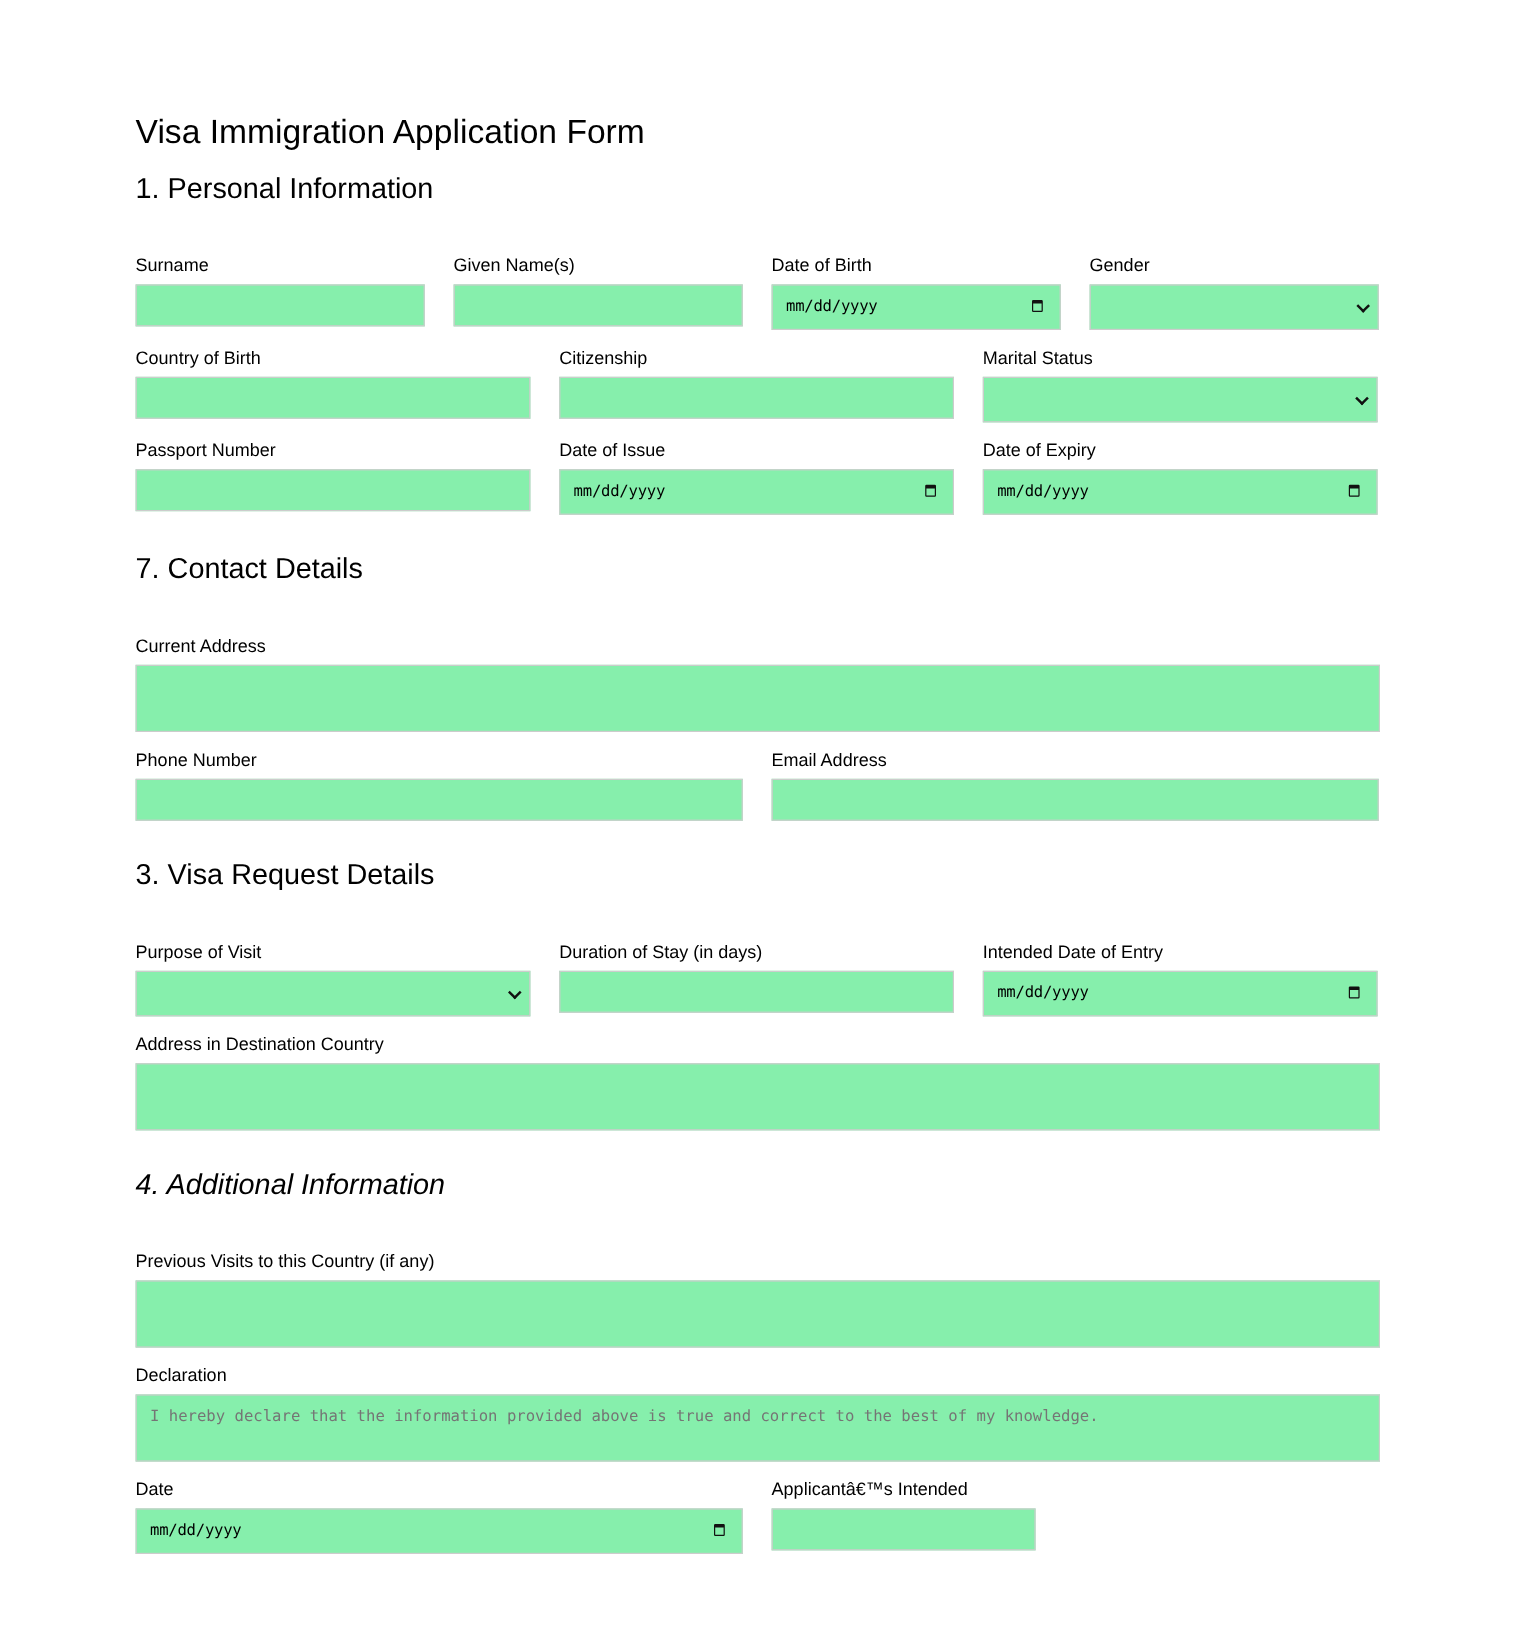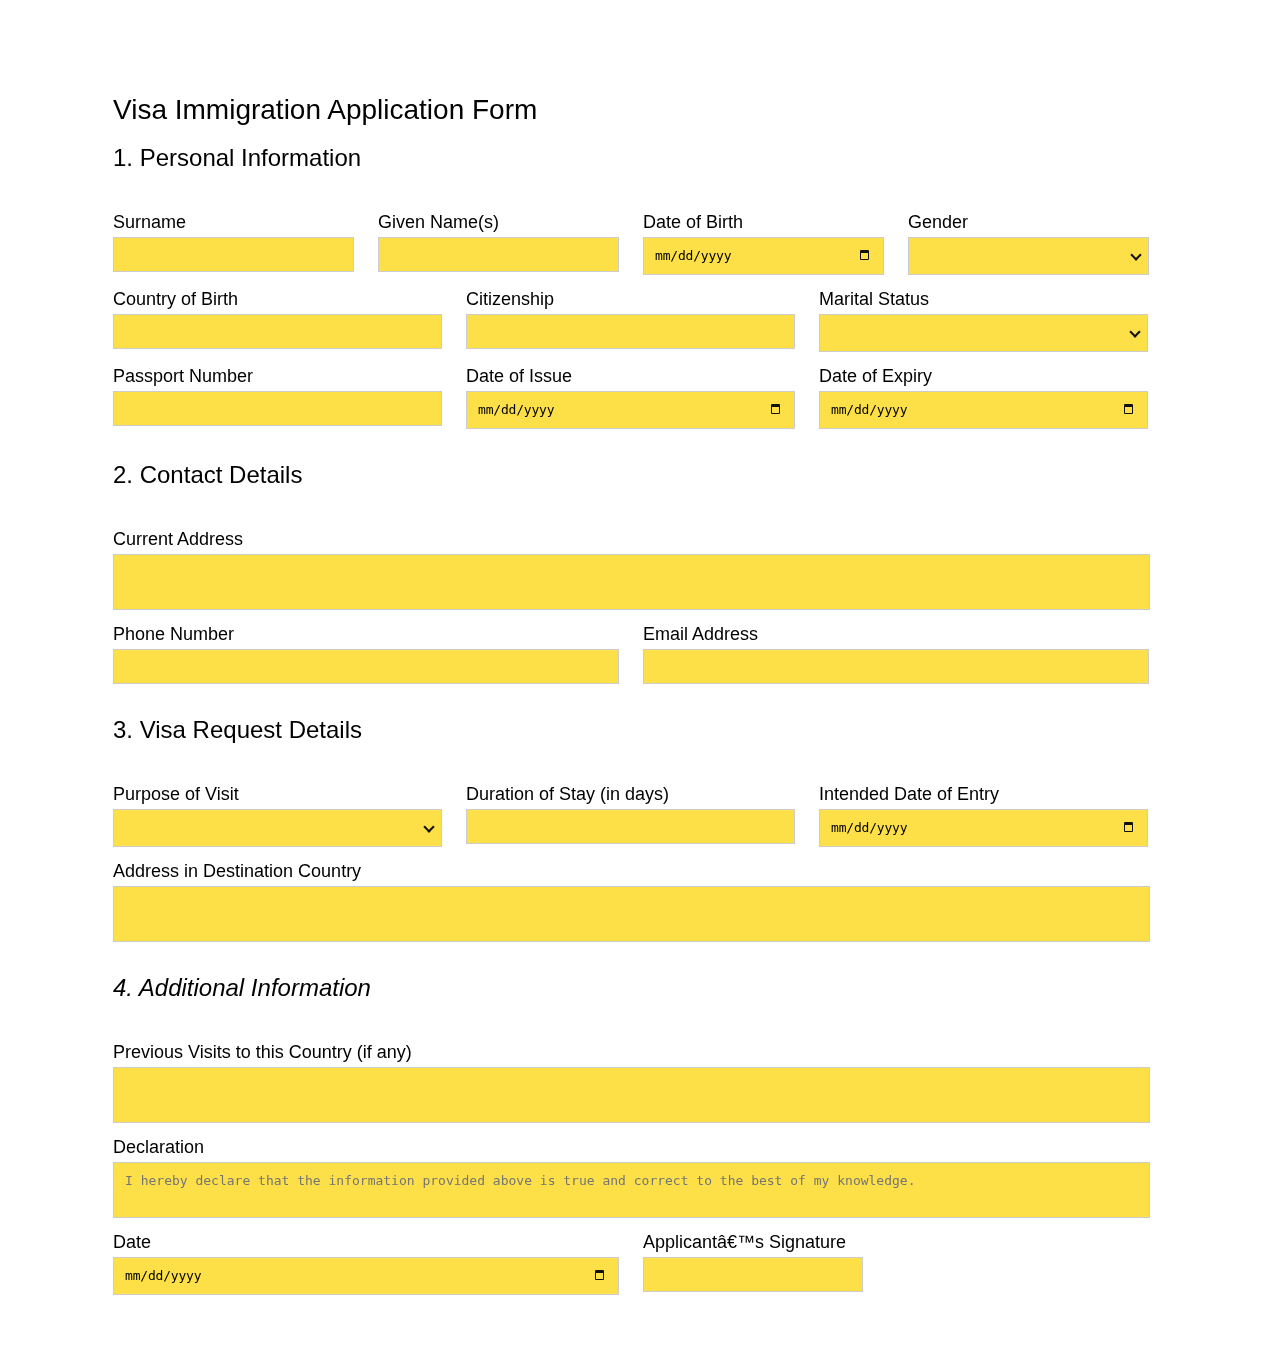--- a/index.html
+++ b/index.html
@@ -27,29 +27,29 @@
       margin: 0;
       line-height: 32px;
     }
     .row {
       display: flex;
       gap: 24px;
       margin-bottom: 15px;
     }
     .field { display: flex; flex-direction: column; min-width: 0; }
     .field label {
-      font-size: 18px;
+      font-size: 15px;
       line-height: 18px;
       margin-bottom: 6px;
       display: block;
     }
     .box {
       box-sizing: border-box;
       border: 1px solid #cccccc;
-      background: #fde047;
+      background: #86efac;
       height: 35px;
       width: 100%;
       position: relative;
     }
     .box.date, .box.select { height: 38px; }
     .box.area { height: 56px; }
     .date-text {
       position: absolute;
       left: 11px;
       top: 10px;
@@ -160,21 +160,21 @@
     </div>
     <div class="field w3">
       <label>Date of Expiry</label>
       <div class="box date">
         <span class="date-text">mm/dd/yyyy</span>
         <span class="cal-icon"></span>
       </div>
     </div>
   </div>
 
-  <h2 style="margin-top:30px;">2. Contact Details</h2>
+  <h2 style="margin-top:30px;">7. Contact Details</h2>
 
   <div class="row" style="margin-top:39px;">
     <div class="field w1">
       <label>Current Address</label>
       <div class="box area"></div>
     </div>
   </div>
 
   <div class="row">
     <div class="field w2">
@@ -237,18 +237,18 @@
 
   <div class="row" style="align-items:flex-start;">
     <div class="field w2">
       <label>Date</label>
       <div class="box date">
         <span class="date-text">mm/dd/yyyy</span>
         <span class="cal-icon"></span>
       </div>
     </div>
     <div class="field">
-      <label>Applicantâ€™s Signature</label>
+      <label>Applicantâ€™s Intended</label>
       <div class="box sig"></div>
     </div>
   </div>
 
 </div>
 
 </body></html>

